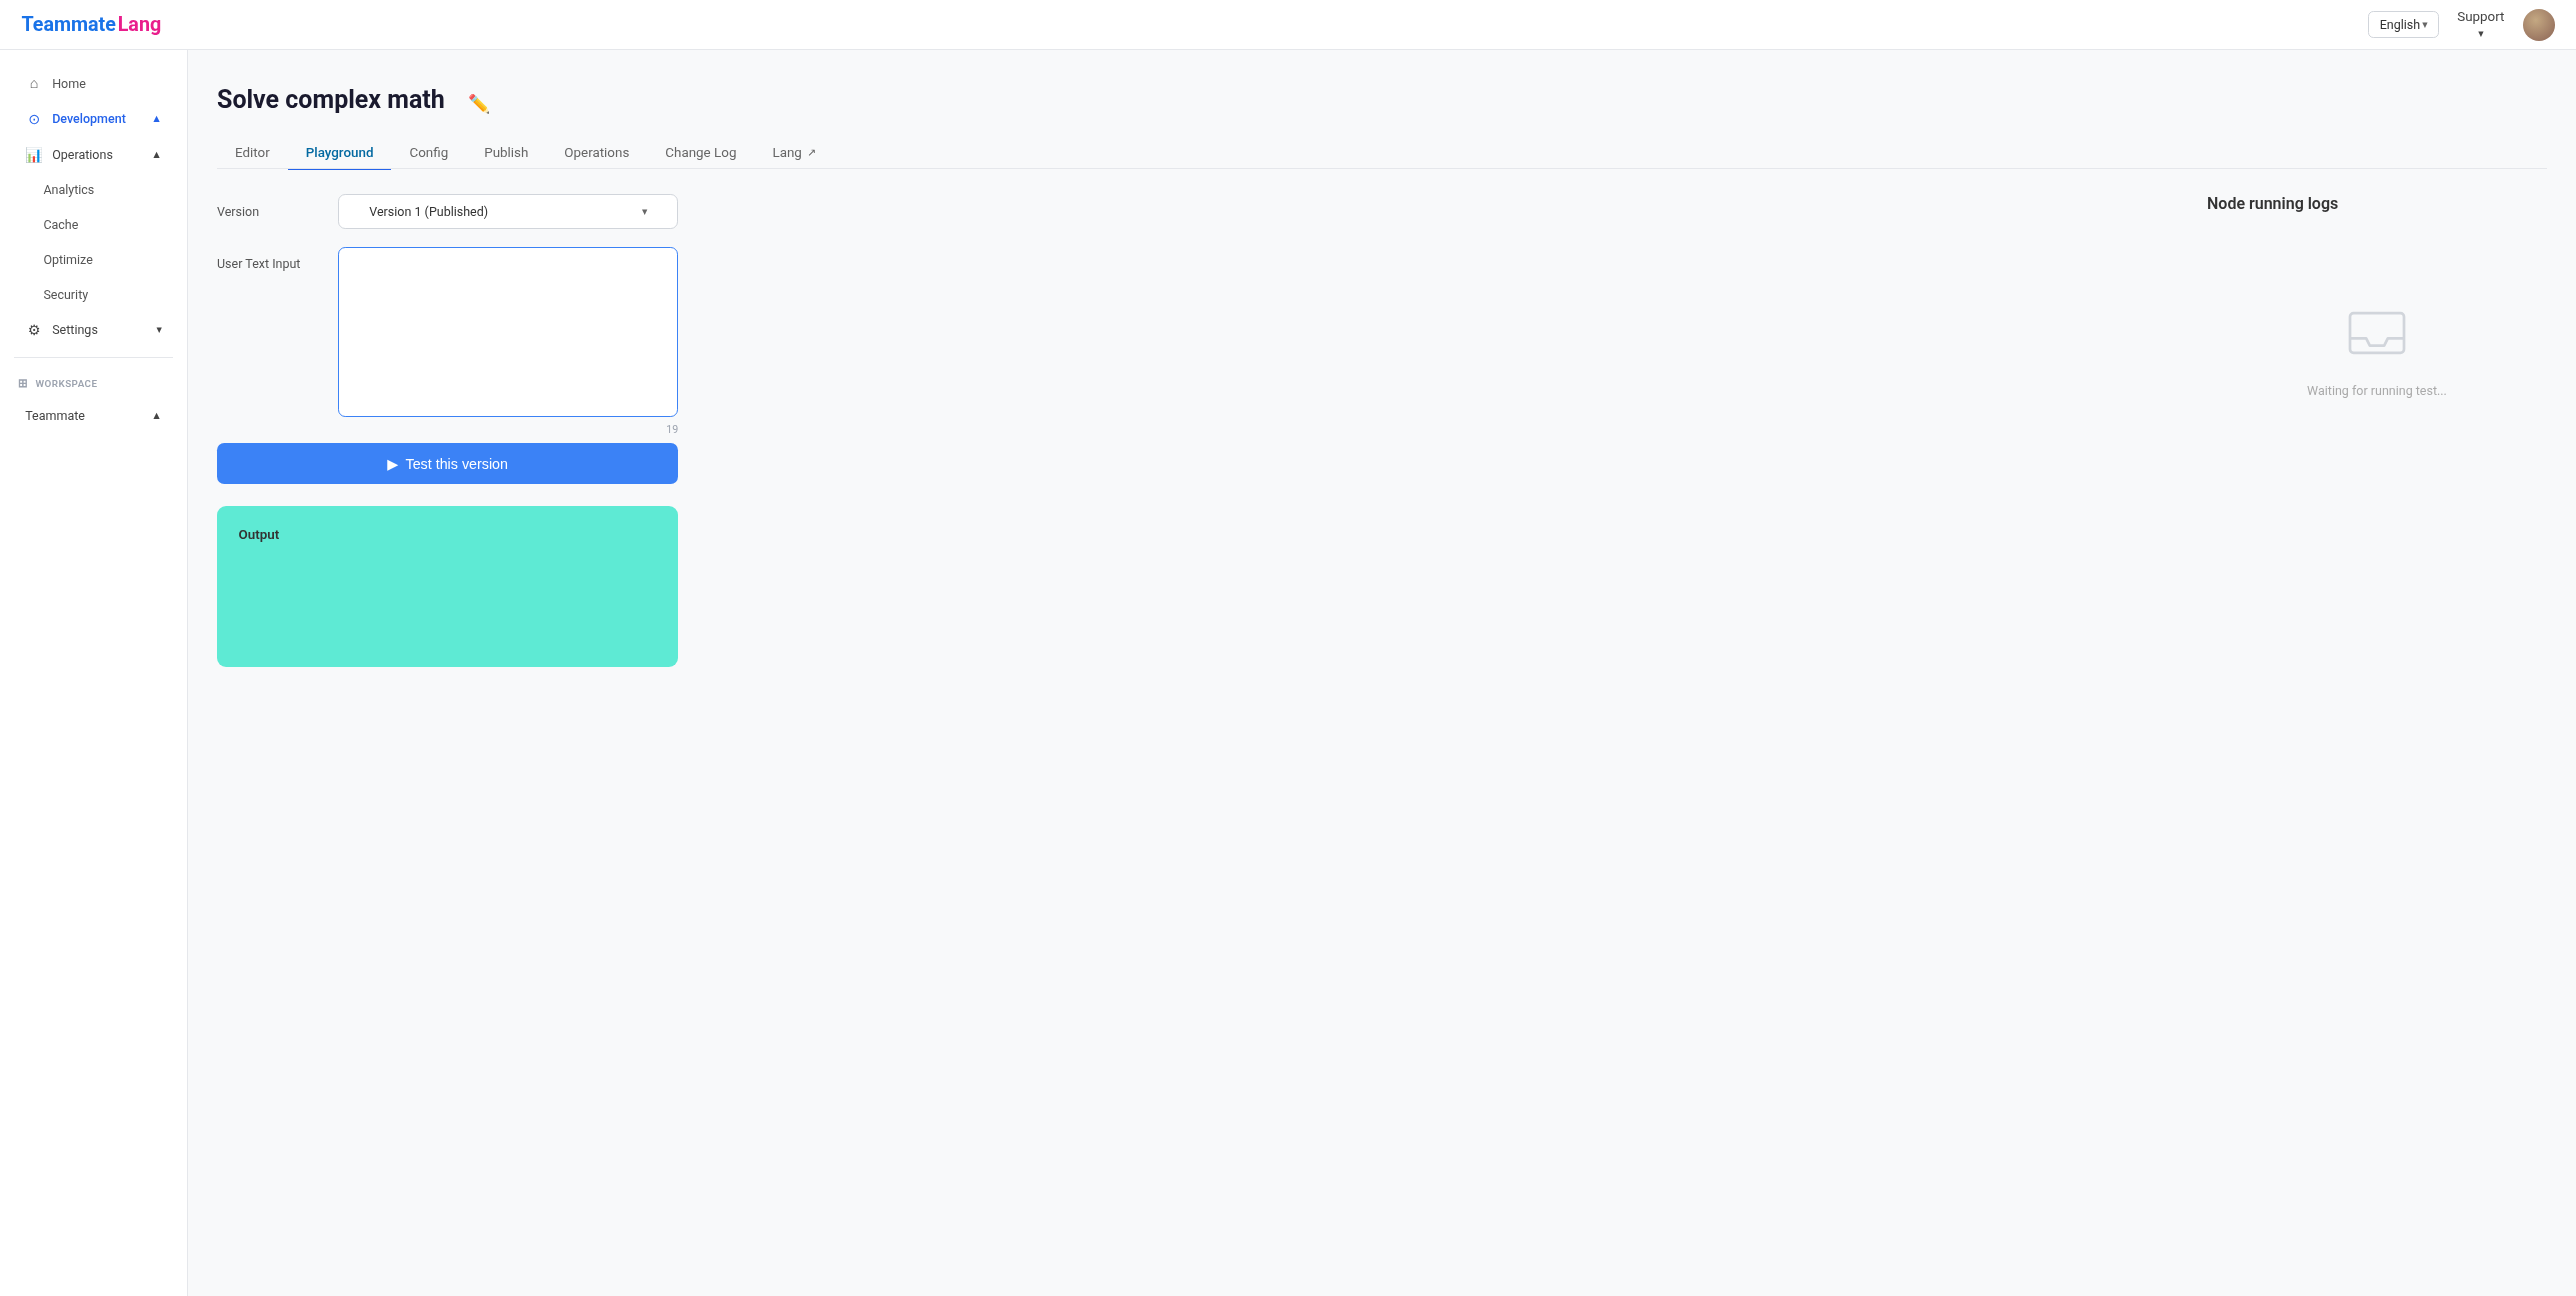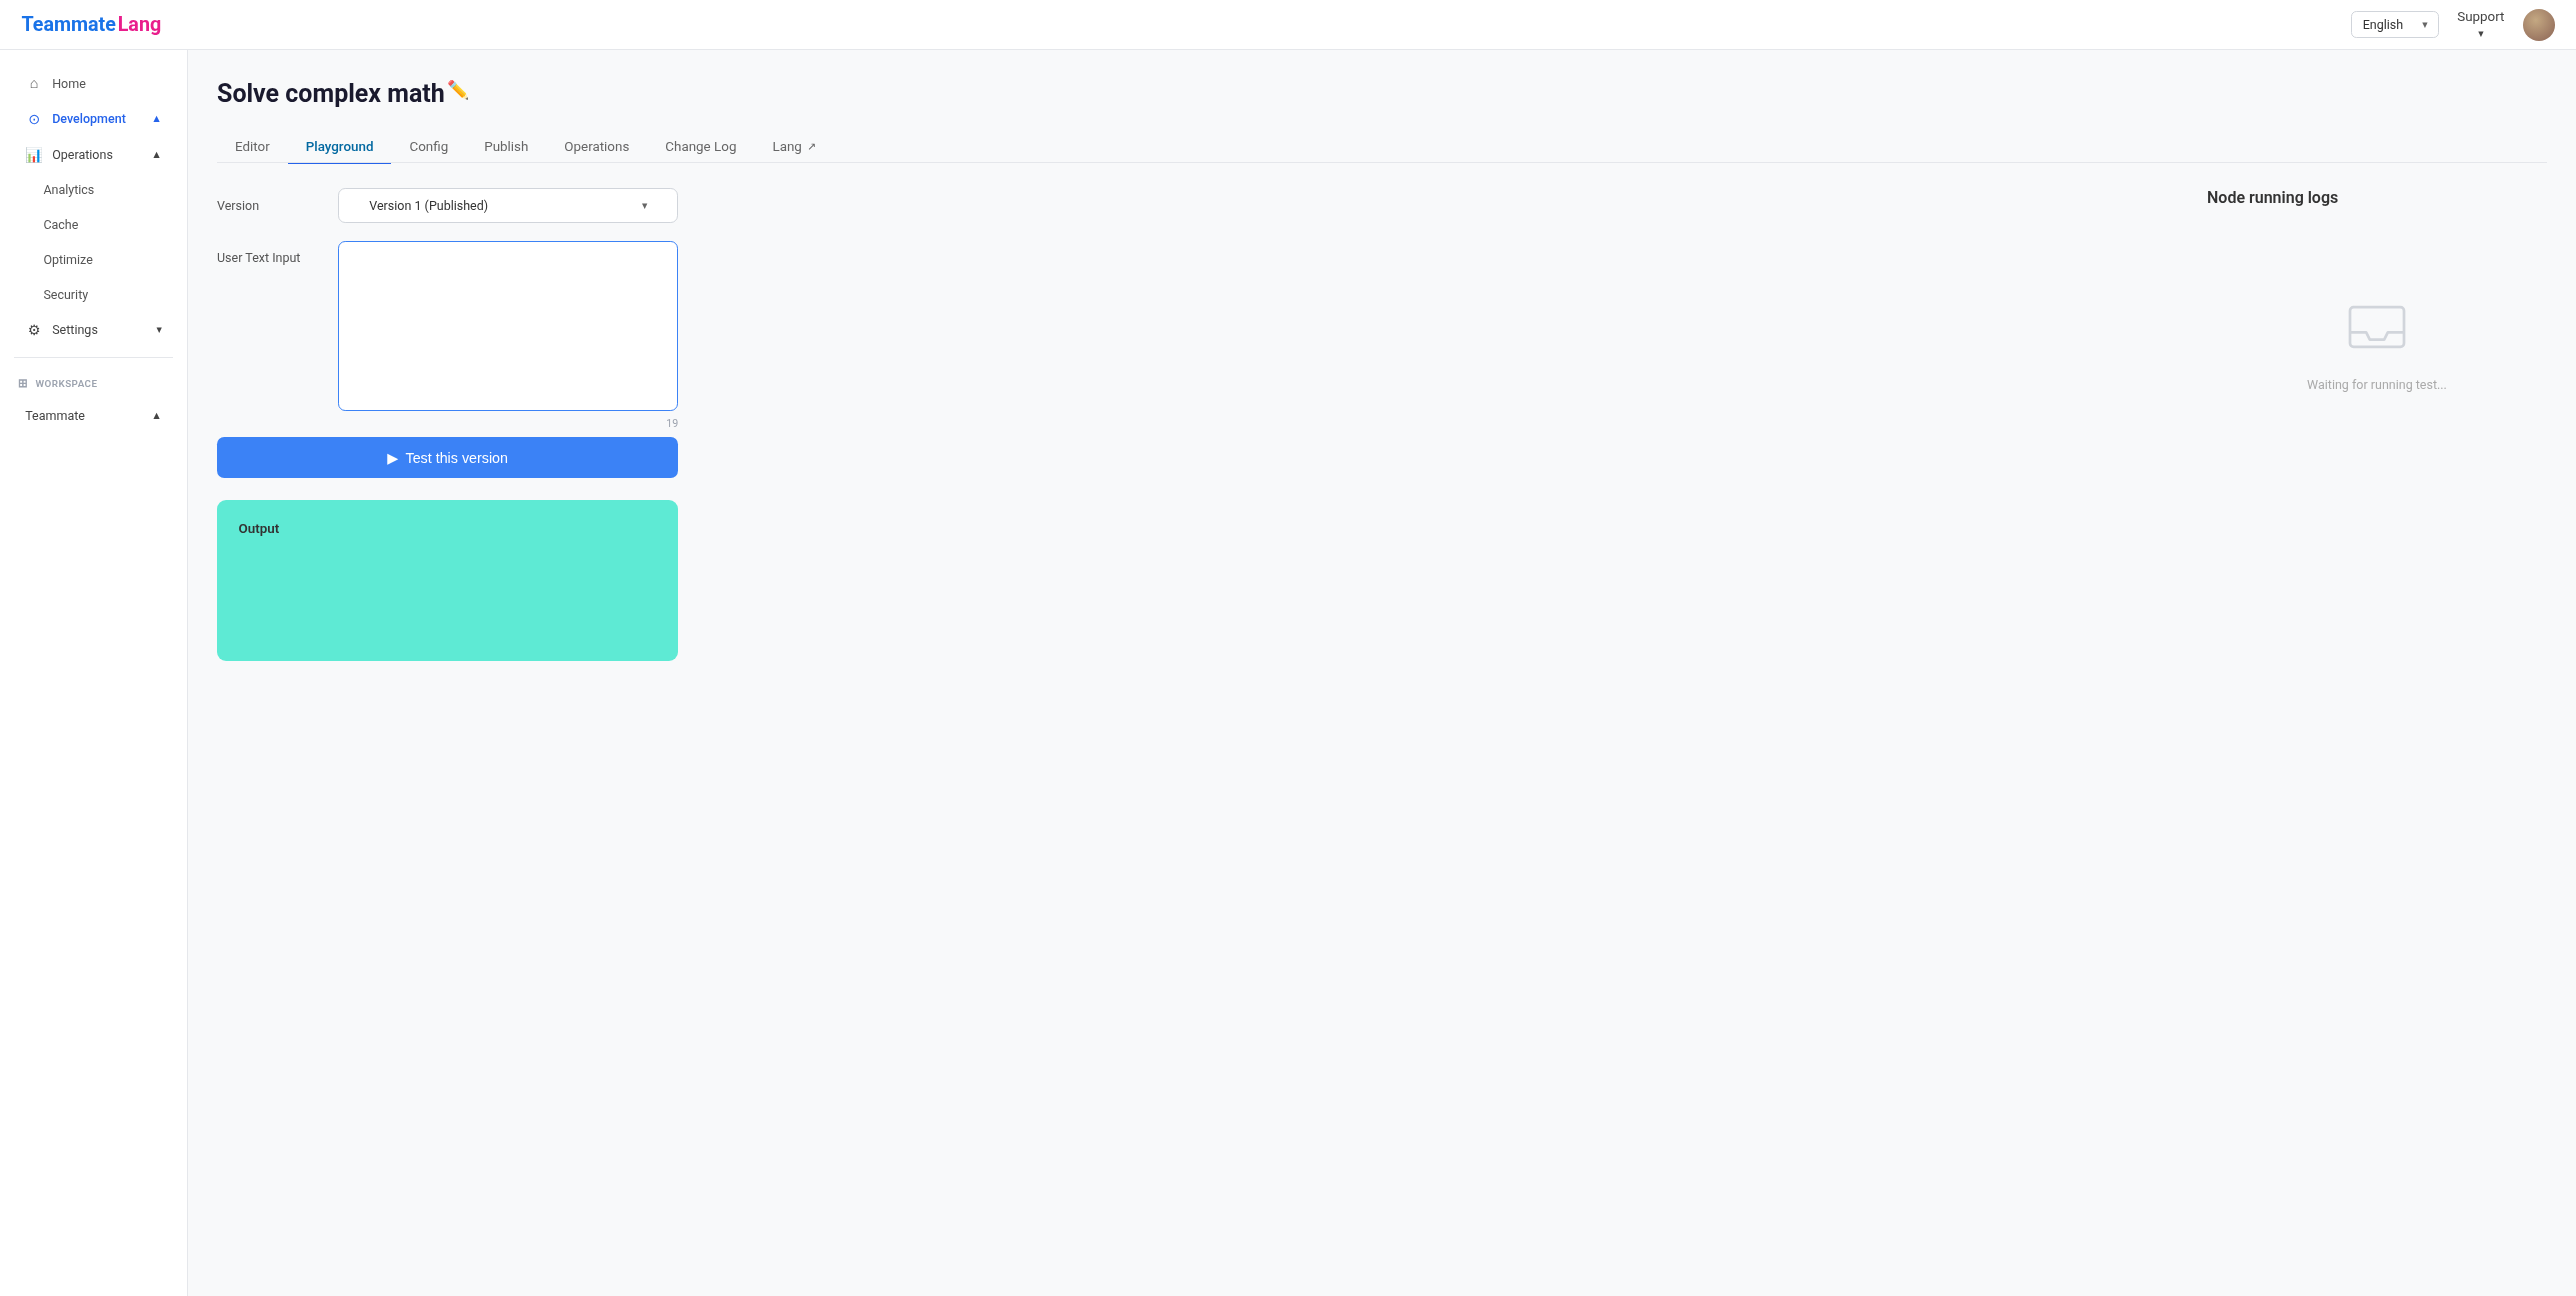--- a/index.html
+++ b/index.html
@@ -16,21 +16,21 @@
       padding: 0 21.5px;
       position: fixed;
       top: 0; left: 0; right: 0;
       z-index: 100;
     }
     .logo { display: flex; align-items: center; gap: 1.8px; font-size: 19.7px; font-weight: 700; }
     .logo-teammate { color: #1a73e8; }
     .logo-lang { color: #e91e8c; }
     .topbar-right { display: flex; align-items: center; gap: 18px; }
     .lang-select {
-      display: flex; align-items: center; gap: 19px;
+      display: flex; align-items: center; gap: 2px;
       border: 0.9px solid #d1d5db; border-radius: 5.4px;
       padding: 5.4px 10.7px; background: #fff; cursor: pointer;
       font-size: 12.5px;
     }
     .support-btn { display: flex; align-items: center; gap: 3.6px; font-size: 13.4px; color: #444; cursor: pointer; flex-direction: column; }
     .avatar { width: 32px; height: 32px; border-radius: 50%; background: linear-gradient(135deg, #6b7280, #9ca3af); overflow: hidden; cursor: pointer; }
     .avatar-img { width: 100%; height: 100%; background: radial-gradient(circle at 40% 35%, #c4a882, #8b6355); }
 
     
     .layout { display: flex; margin-top: 50px; min-height: calc(100vh - 50px); }
@@ -69,21 +69,21 @@
     }
     .workspace-item {
       display: flex; align-items: center; justify-content: space-between;
       padding: 9px 18px; cursor: pointer; color: #444; font-size: 12.5px;
       border-radius: 5.4px; margin: 1.8px 7.2px;
     }
 
     
     .main { margin-left: 188px; flex: 1; padding: 29px 29px; }
 
-    .page-header { display: flex; align-items: flex-start; gap: 3px; margin-bottom: 21.5px; }
+    .page-header { display: flex; align-items: flex-end; gap: 24px; margin-bottom: 21.5px; margin-top: 6px; }
     .page-title { font-size: 25px; font-weight: 700; color: #1a1a2e; }
     .edit-icon { color: #4a90e2; cursor: pointer; font-size: 18px; }
 
     
     .tabs { display: flex; gap: 0; border-bottom: 1.8px solid #e5e7eb; margin-bottom: 25px; }
     .tab {
       padding: 9px 18px; cursor: pointer; color: #666; font-size: 13.4px;
       border-bottom: 1.8px solid transparent; margin-bottom: -1.8px; white-space: nowrap;
     }
     .tab.active { color: #0369a1; border-bottom-color: #2563eb; font-weight: 500; }

